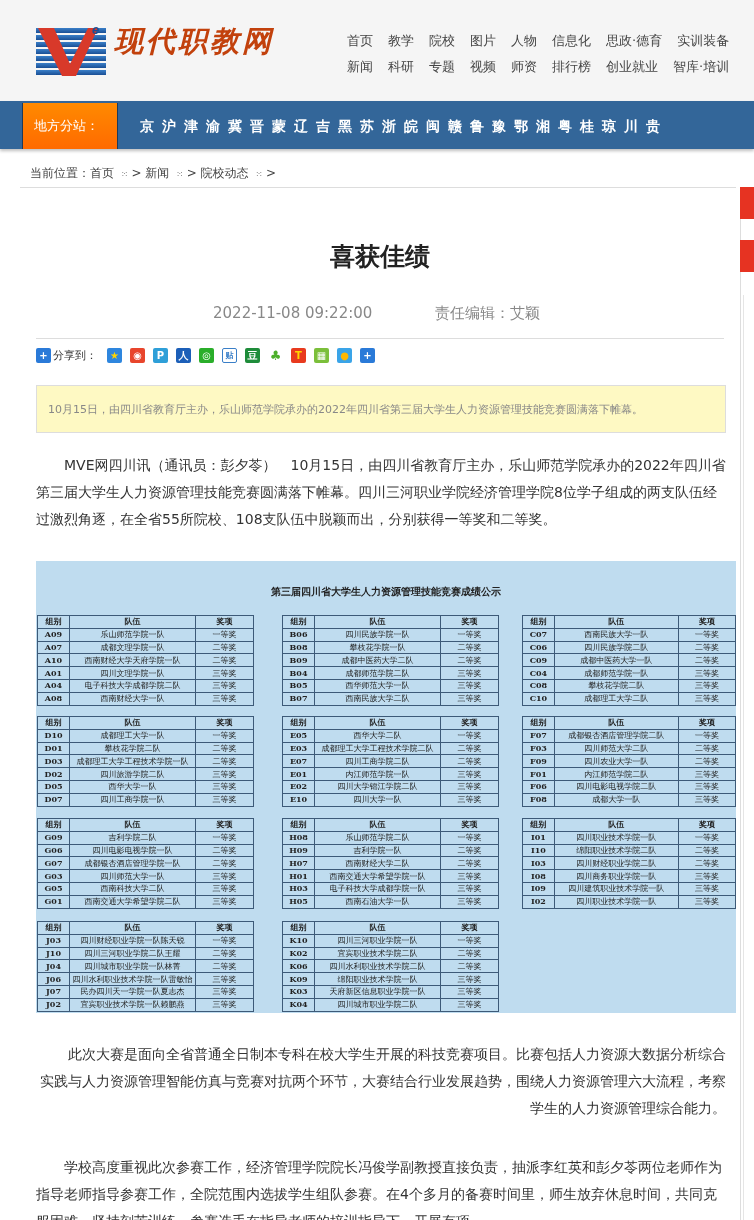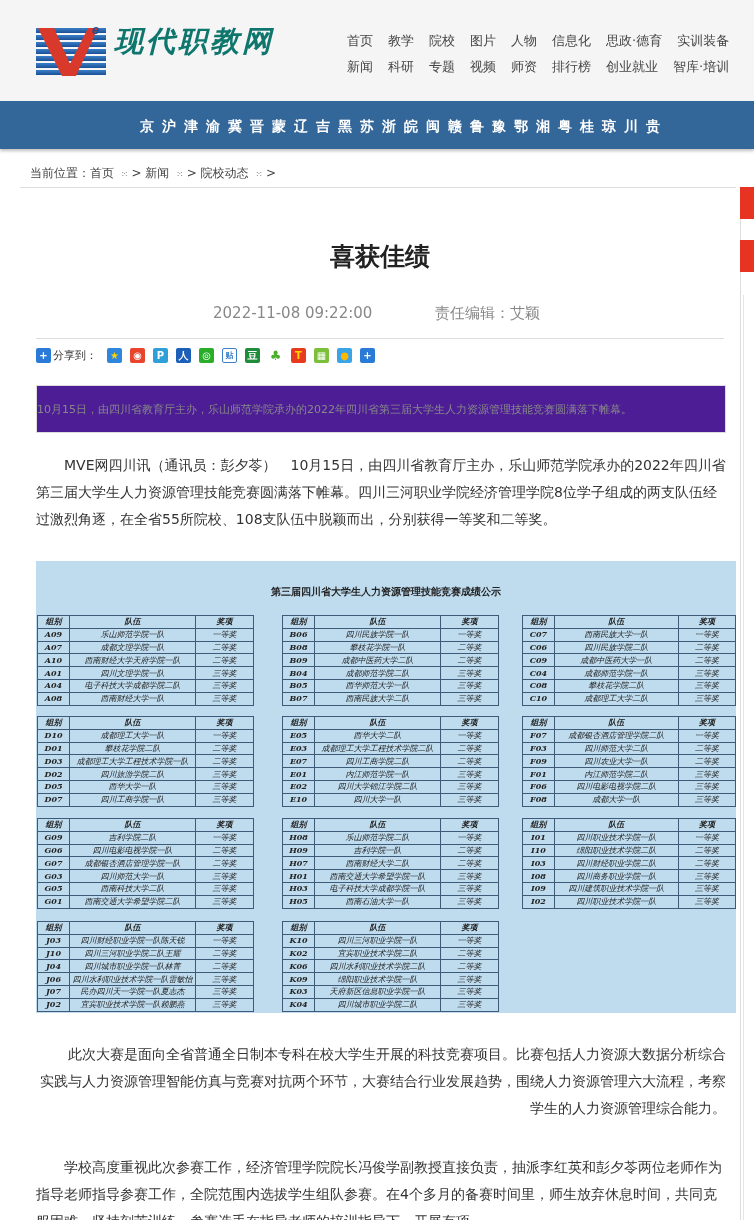--- a/index.html
+++ b/index.html
@@ -3,21 +3,21 @@
 <meta charset="utf-8">
 <style>
   * { box-sizing: border-box; margin: 0; padding: 0; }
   html, body { width: 754px; height: 1220px; overflow: hidden; background: #fff; }
   body { font-family: "DejaVu Sans", "Liberation Sans", sans-serif; color: #333; position: relative; }
 
   
   .header { position: absolute; top: 0; left: 0; width: 754px; height: 101px; background: #f5f5f5; }
   .logo { position: absolute; left: 36px; top: 22px; width: 270px; height: 60px; }
   .logo-mark { position: absolute; left: 0; top: 2px; width: 70px; height: 54px; }
-  .logo-cn { position: absolute; left: 78px; top: 0; font-family: "DejaVu Serif", serif; font-weight: bold; font-size: 29px; color: #0f766e; letter-spacing: 3px; font-style: italic; }
+  .logo-cn { position: absolute; left: 78px; top: 0; font-family: "DejaVu Serif", serif; font-weight: bold; font-size: 29px; color: #c2410c; letter-spacing: 3px; font-style: italic; }
   .logo-url { position: absolute; left: 80px; top: 30px; font-family: "Liberation Sans", sans-serif; font-size: 27px; color: #1d62a8; letter-spacing: 0.5px; }
   .topnav { position: absolute; left: 347px; top: 30px; width: 420px; }
   .topnav-row { display: flex; gap: 0; height: 26px; }
   .topnav-row a { font-size: 13px; color: #444; text-decoration: none; margin-right: 15px; white-space: nowrap; line-height: 22px; }
 
   
   .regionbar { position: absolute; top: 101px; left: 0; width: 754px; height: 48px; background: #336699; box-shadow: 0 2px 3px rgba(0,0,0,0.25); }
   .region-label { position: absolute; left: 22px; top: 2px; width: 96px; height: 46px; background: linear-gradient(#ff8a00, #ff6a00); color: #fff; font-size: 13px; line-height: 46px; padding-left: 11px; border-left: 1px solid #1b3a5a; border-right: 1px solid #1b3a5a; }
   .regions { position: absolute; left: 140px; top: 0; height: 48px; display: flex; white-space: nowrap; }
   .regions a { color: #fff; font-size: 14px; line-height: 50px; margin-right: 8px; text-decoration: none; font-weight: bold; }
@@ -36,28 +36,28 @@
   .title { position: absolute; top: 212px; left: 30px; width: 700px; text-align: center; font-size: 25px; font-weight: bold; color: #222; line-height: 30px; }
   .meta { position: absolute; top: 304px; left: 0; width: 754px; font-size: 15px; color: #888; }
   .meta .date { position: absolute; left: 213px; }
   .meta .editor { position: absolute; left: 435px; text-align: center; }
   .meta-line { position: absolute; top: 338px; left: 36px; width: 688px; height: 1px; background: #ddd; }
 
   .share { position: absolute; top: 346px; left: 36px; height: 18px; display: flex; align-items: center; }
   .share-label { font-size: 11px; color: #333; margin-right: 10px; display: flex; align-items: center; }
   .sq { width: 15px; height: 15px; margin-right: 8px; border-radius: 2px; display: inline-flex; align-items: center; justify-content: center; color: #fff; font-size: 10px; font-weight: bold; line-height: 15px; }
 
-  .summary { position: absolute; top: 385px; left: 36px; width: 690px; height: 48px; border: 1px solid #ddd; background: #4c1d95; font-size: 11px; color: #888; line-height: 48px; white-space: nowrap; overflow: hidden; }
+  .summary { position: absolute; top: 385px; left: 36px; width: 690px; height: 48px; border: 1px solid #ddd; background: #fef9c3; font-size: 11px; color: #888; line-height: 48px; padding-left: 11px; white-space: nowrap; overflow: hidden; }
 
   .para { position: absolute; left: 36px; width: 690px; font-size: 14px; color: #333; line-height: 27px; text-indent: 28px; }
 
   
   .results { position: absolute; top: 561px; left: 36px; width: 700px; height: 452px; background: #bfdcef; }
   .results-title { position: absolute; top: 24px; left: 0; width: 700px; text-align: center; font-family: "DejaVu Serif", serif; font-size: 10px; font-weight: bold; color: #222; }
-  .rtable { position: absolute; border-collapse: collapse; font-family: "DejaVu Serif", serif; font-size: 8px; color: #222; font-style: italic; }
+  .rtable { position: absolute; border-collapse: collapse; font-family: "DejaVu Serif", serif; font-size: 8px; color: #222; }
   .rtable td, .rtable th { border: 1px solid #3d5a78; height: 12.8px; line-height: 11px; text-align: center; font-weight: normal; padding: 0; }
   .rtable th { font-weight: bold; }
   .rtable td.g { font-weight: bold; width: 18px; }
 </style>
 </head>
 <body>
 
 <div class="header">
   <div class="logo">
     <svg class="logo-mark" viewBox="0 0 70 54">
@@ -99,20 +99,21 @@
       <a>视频</a>
       <a>师资</a>
       <a>排行榜</a>
       <a>创业就业</a>
       <a>智库·培训</a>
     </div>
   </div>
 </div>
 
 <div class="regionbar">
+  <div class="region-label">地方分站：</div>
   <div class="regions">
     <a>京</a>
     <a>沪</a>
     <a>津</a>
     <a>渝</a>
     <a>冀</a>
     <a>晋</a>
     <a>蒙</a>
     <a>辽</a>
     <a>吉</a>

